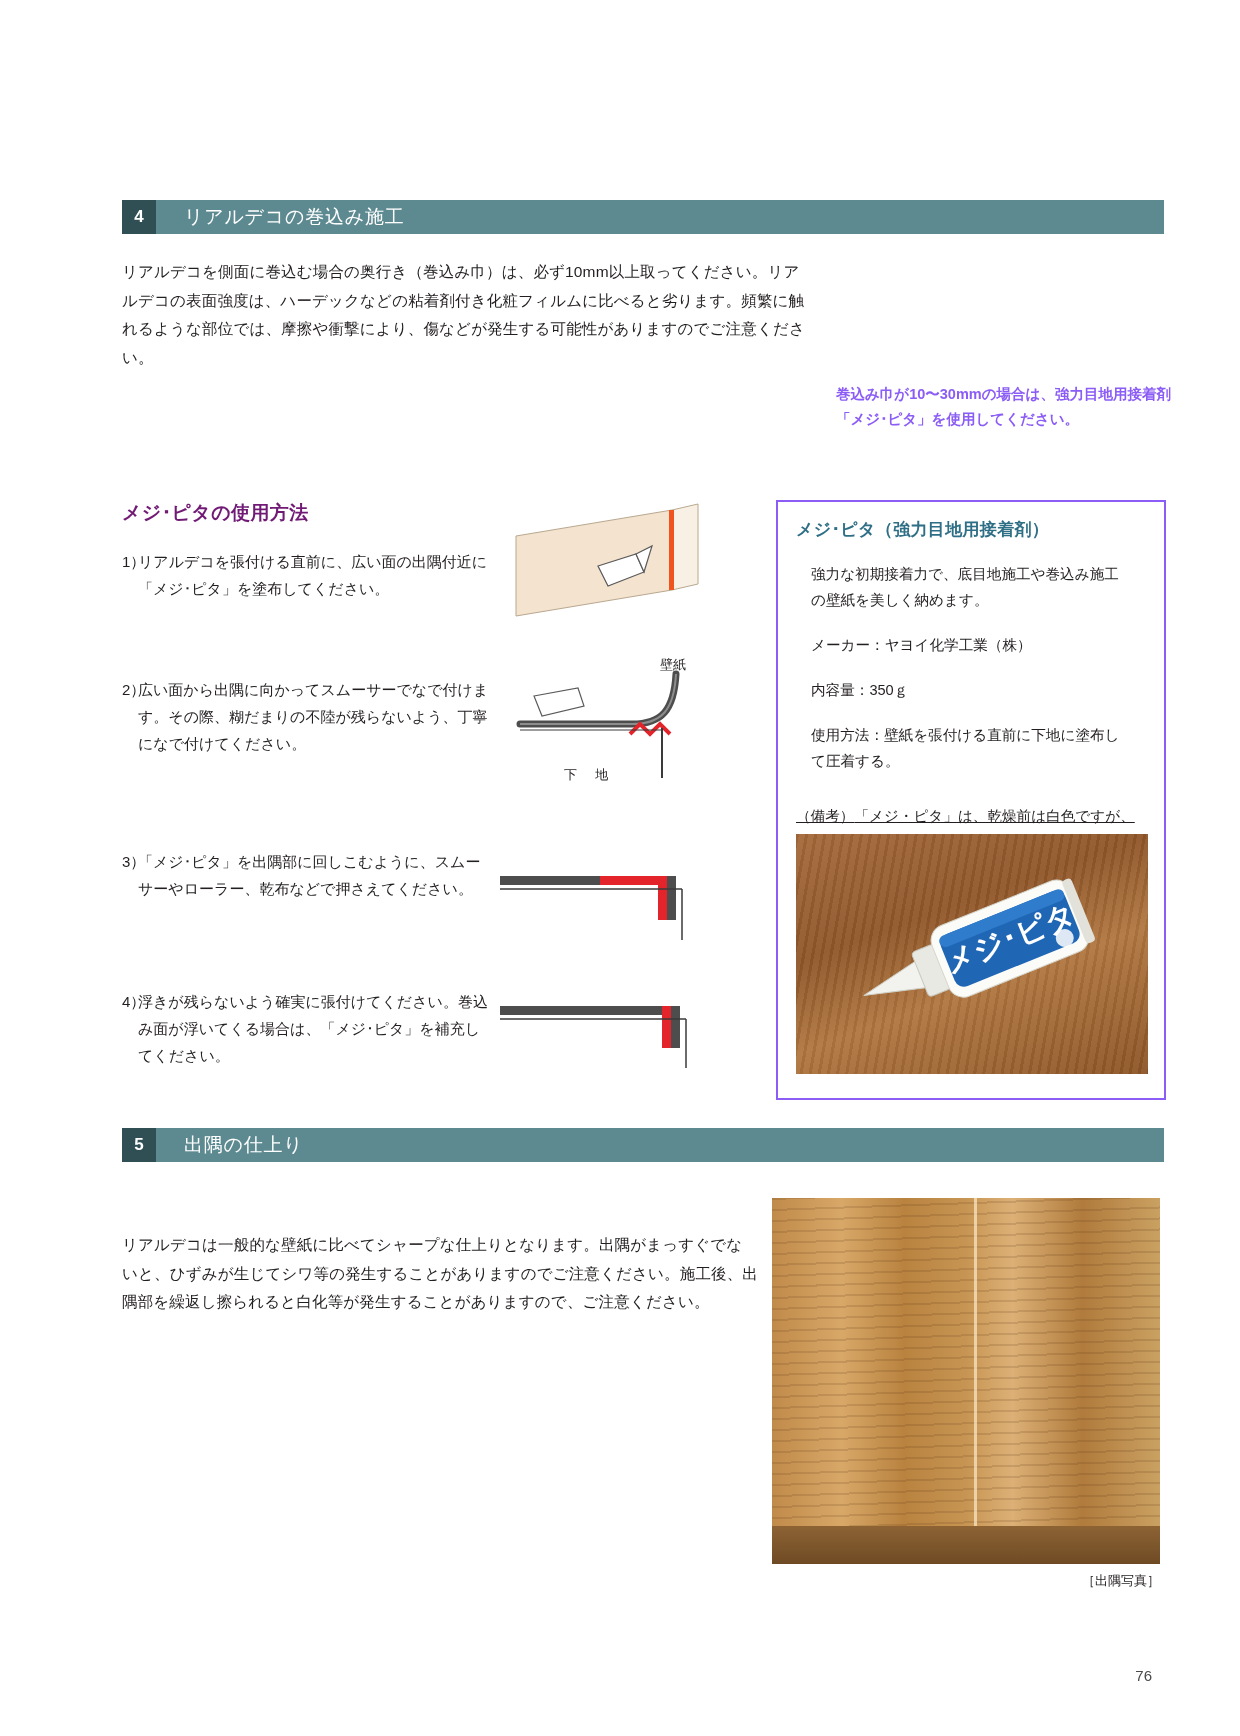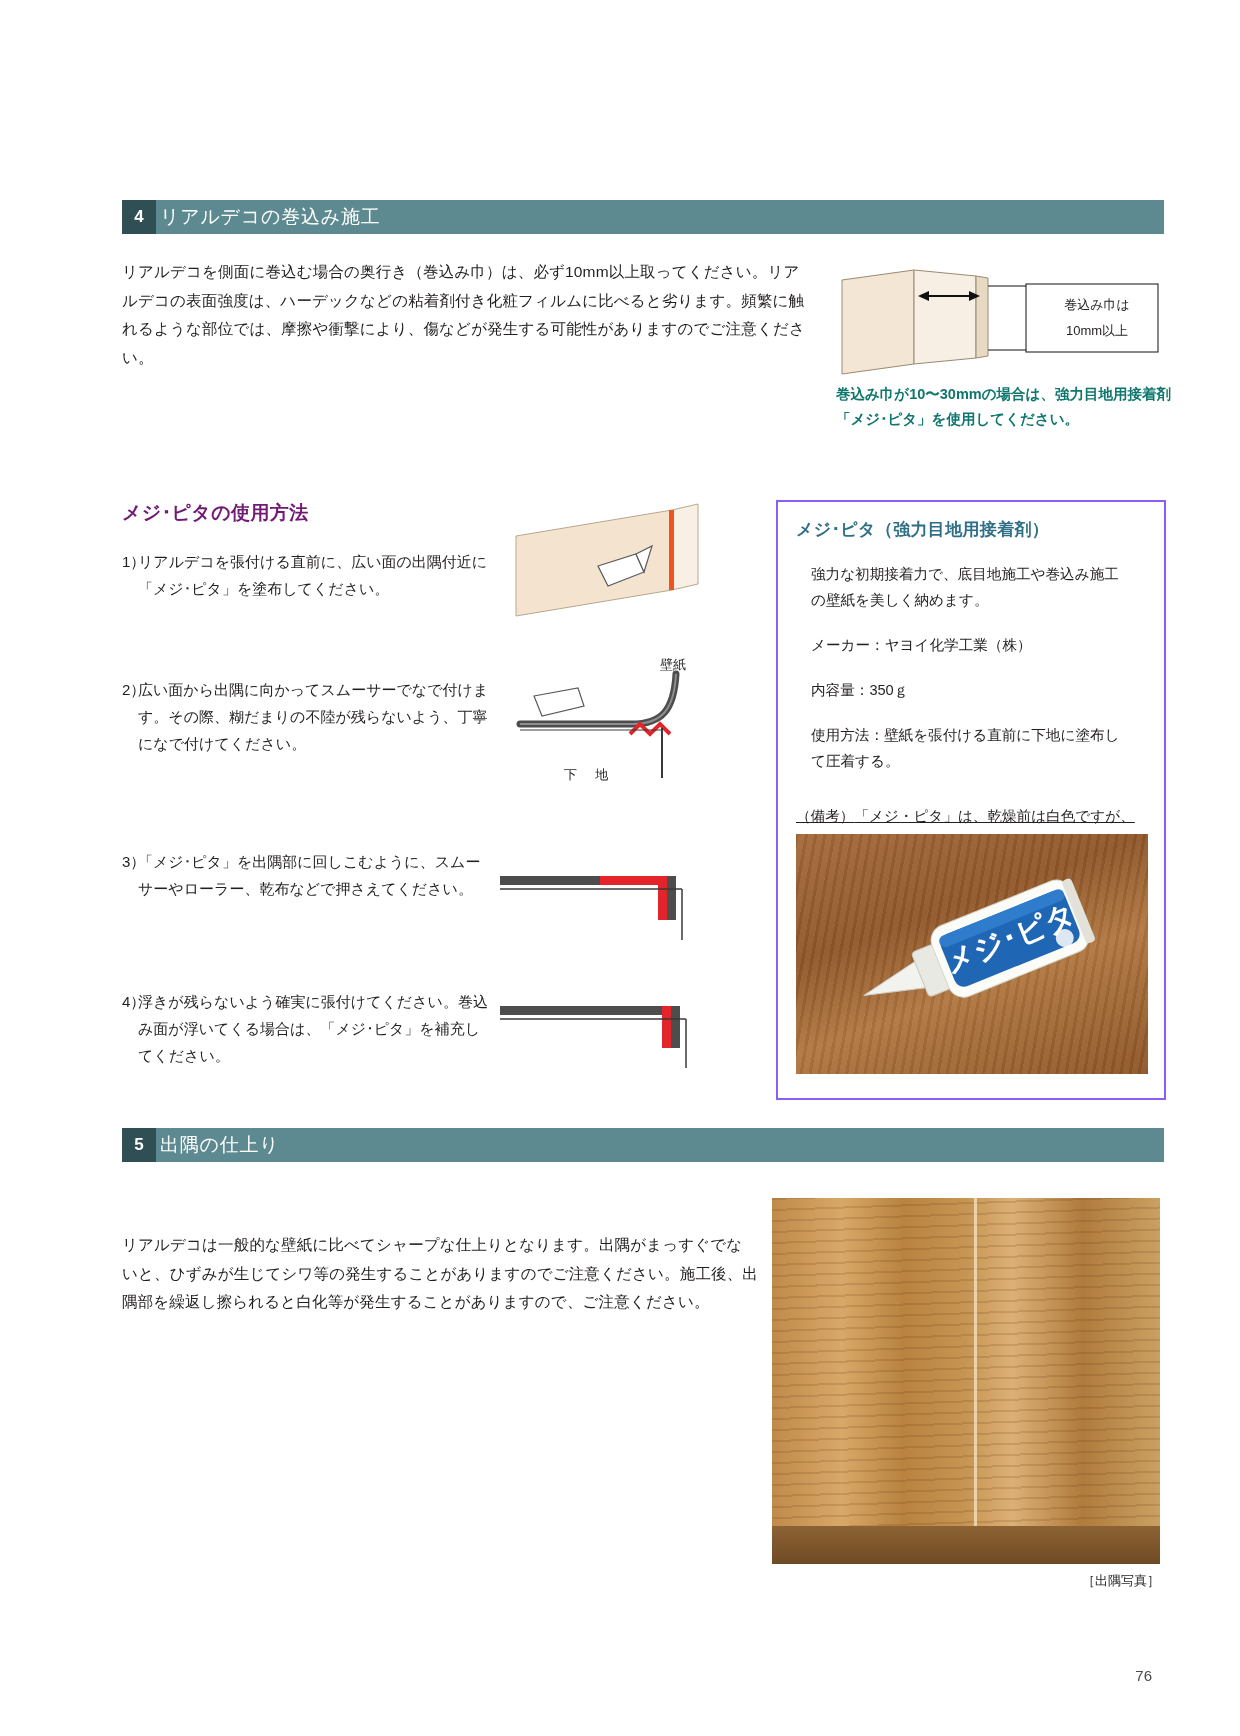--- a/index.html
+++ b/index.html
@@ -23,39 +23,39 @@
   }
   .sec-num{
     width:34px;height:34px;
     background:#2f4f55;
     display:flex;align-items:center;justify-content:center;
     font-size:17px;font-weight:bold;
     flex:0 0 auto;
   }
   .sec-title{
     font-size:19px;
-    padding-left:4px;
+    padding-left:28px;
     letter-spacing:.04em;
   }
 
   
   .para{
     position:absolute;
     font-size:15.5px;
     line-height:1.85;
     letter-spacing:.01em;
     color:#231f20;
   }
 
   
   .diag1{position:absolute;left:836px;top:266px;width:330px;height:110px;}
   .cap-under{
     position:absolute;
     left:836px;top:382px;width:340px;
-    font-size:14.5px;line-height:1.75;font-weight:bold;color:#0f766e;
+    font-size:14.5px;line-height:1.75;font-weight:bold;color:#8b5cf6;
   }
 
   
   .usage-title{
     position:absolute;left:122px;top:500px;
     font-size:19px;font-weight:bold;color:#701a75;
     letter-spacing:.02em;
   }
   .step{
     position:absolute;
@@ -131,42 +131,20 @@
 
 <div class="page">
 
   <div class="sec-bar" style="left:122px;top:200px;width:1042px;">
     <div class="sec-num">4</div>
     <div class="sec-title">リアルデコの巻込み施工</div>
   </div>
 
   <div class="para" style="left:122px;top:258px;width:690px;">リアルデコを側面に巻込む場合の奥行き（巻込み巾）は、必ず10mm以上取ってください。リアルデコの表面強度は、ハーデックなどの粘着剤付き化粧フィルムに比べると劣ります。頻繁に触れるような部位では、摩擦や衝撃により、傷などが発生する可能性がありますのでご注意ください。</div>
 
-  <div class="diag1">
-    <svg width="330" height="110" viewBox="0 0 330 110">
-
-      <polygon points="6,14 78,4 78,98 6,108" fill="#f3e6d4" stroke="#9a8a74" stroke-width="1"></polygon>
-
-      <polygon points="78,4 140,10 140,92 78,98" fill="#f7efe3" stroke="#9a8a74" stroke-width="1"></polygon>
-
-      <polygon points="140,10 152,12 152,90 140,92" fill="#e8d9c2" stroke="#9a8a74" stroke-width="1"></polygon>
-
-      <g stroke="#111" stroke-width="2.2" fill="none">
-        <line x1="86" y1="30" x2="140" y2="30"></line>
-      </g>
-      <polygon points="82,30 93,25 93,35" fill="#111"></polygon>
-      <polygon points="144,30 133,25 133,35" fill="#111"></polygon>
-
-      <line x1="152" y1="20" x2="190" y2="20" stroke="#111" stroke-width="1"></line>
-      <line x1="152" y1="84" x2="190" y2="84" stroke="#111" stroke-width="1"></line>
-      <rect x="190" y="18" width="132" height="68" fill="none" stroke="#111" stroke-width="1"></rect>
-    </svg>
-    <div class="dlabel" style="left:206px;top:30px;width:110px;text-align:center;">巻込み巾は</div>
-    <div class="dlabel" style="left:206px;top:56px;width:110px;text-align:center;">10mm以上</div>
-  </div>
 
   <div class="cap-under">巻込み巾が10〜30mmの場合は、強力目地用接着剤「メジ･ピタ」を使用してください。</div>
 
   <div class="usage-title">メジ･ピタの使用方法</div>
 
   <div class="step" style="left:122px;top:548px;">
     <span class="no">1）</span>
     <span class="txt">リアルデコを張付ける直前に、広い面の出隅付近に「メジ･ピタ」を塗布してください。</span>
   </div>
   <div style="position:absolute;left:512px;top:500px;width:230px;height:120px;">

